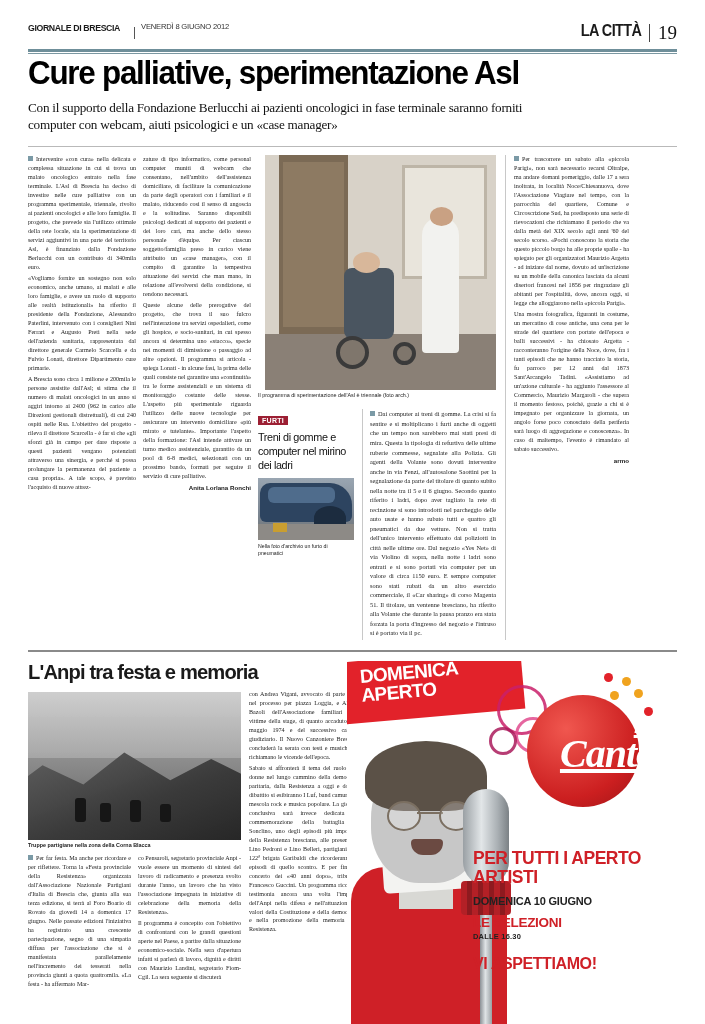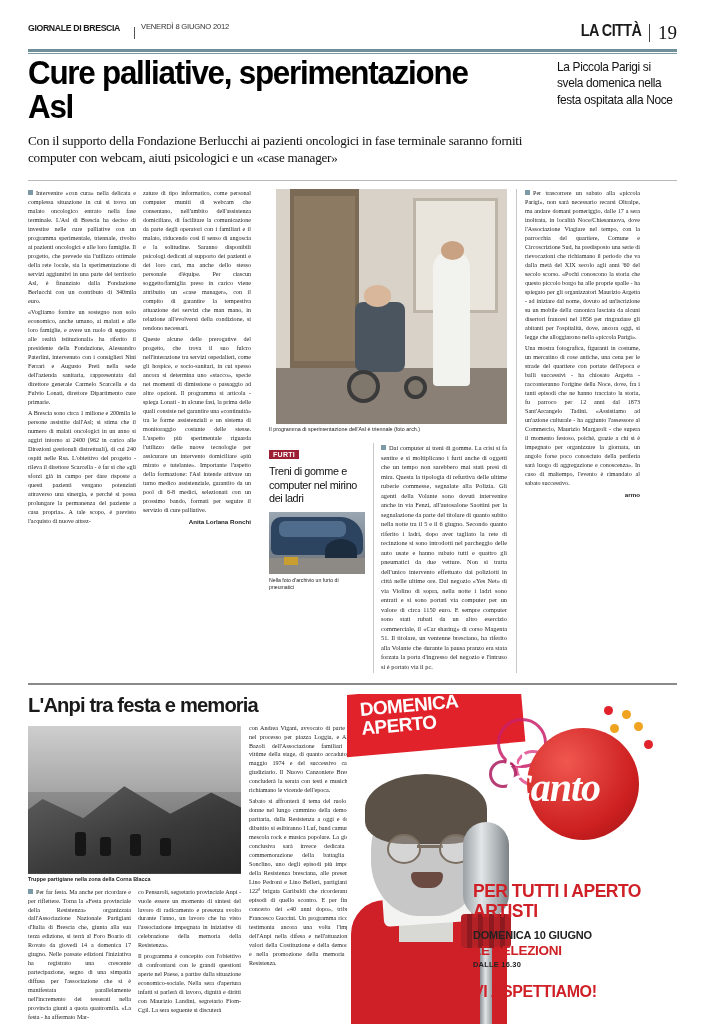--- a/index.html
+++ b/index.html
@@ -168,21 +168,21 @@
     font-family:"Liberation Sans", sans-serif;font-weight:bold;font-size:19px;
     line-height:1.0;letter-spacing:-0.6px;transform:rotate(-5deg);transform-origin:left top;
   }
   .adv-circle{
     position:absolute;right:38px;top:34px;width:112px;height:112px;border-radius:50%;
     background:radial-gradient(circle at 35% 30%,#f0574f,#cc1f20 65%,#9d1416);
   }
   .adv-logo{
     position:absolute;right:22px;top:48px;width:150px;color:#fff;
     font-family:"Liberation Serif", serif;font-style:italic;font-weight:bold;
-    line-height:.92;letter-spacing:-1px;text-align:left;
+    line-height:.92;letter-spacing:-1px;text-align:right;text-decoration:underline;
   }
   .adv-logo .l1{font-size:30px;display:block;}
   .adv-logo .l2{font-size:40px;display:block;}
   .swirl{position:absolute;border:3px solid #c9206a;border-radius:50%;opacity:.85;}
   .sw1{left:150px;top:24px;width:44px;height:44px;border-color:#c9206a;}
   .sw2{left:168px;top:56px;width:30px;height:30px;border-color:#e04b8e;}
   .sw3{left:142px;top:66px;width:22px;height:22px;border-color:#aa1b5c;}
   .note{position:absolute;width:9px;height:9px;border-radius:50%;background:#f0a31e;}
   .n1{right:46px;top:16px;} .n2{right:34px;top:28px;} .n3{right:58px;top:30px;}
   .n4{right:24px;top:46px;background:#e2222a;} .n5{right:64px;top:12px;background:#e2222a;}
@@ -202,21 +202,21 @@
   .mic{position:absolute;left:116px;top:128px;width:46px;height:280px;}
   .mic-head{position:absolute;left:0;top:0;width:46px;height:96px;border-radius:23px;
     background:linear-gradient(90deg,#9aa0a4,#e2e6e8 40%,#aab0b4 75%,#7b8185);}
   .mic-band{position:absolute;left:-2px;top:92px;width:50px;height:34px;
     background:repeating-linear-gradient(90deg,#b32026 0 6px,#8e1a1f 6px 11px);border-radius:4px;}
   .mic-stem{position:absolute;left:17px;top:126px;width:12px;height:154px;
     background:linear-gradient(90deg,#8b9095,#dfe3e5 45%,#9aa0a4);}
   .adv-text{position:absolute;right:14px;top:188px;width:190px;text-align:left;}
   .ad-l1{font-family:"Liberation Sans", sans-serif;font-weight:bold;font-size:17.5px;color:#cf2027;line-height:1.1;letter-spacing:-0.5px;}
   .ad-l2{font-family:"Liberation Sans", sans-serif;font-weight:bold;font-size:11px;color:#222;line-height:1.25;margin-top:8px;letter-spacing:-0.2px;}
-  .ad-l3{font-family:"Liberation Sans", sans-serif;font-weight:bold;font-size:13.5px;color:#cf2027;margin-top:0;letter-spacing:-0.3px;}
+  .ad-l3{font-family:"Liberation Sans", sans-serif;font-weight:bold;font-size:13.5px;color:#cf2027;margin-top:6px;letter-spacing:-0.3px;}
   .ad-l4{font-family:"Liberation Sans", sans-serif;font-weight:bold;font-size:7.5px;color:#222;margin-top:2px;letter-spacing:.2px;}
   .ad-l5{font-family:"Liberation Sans", sans-serif;font-weight:bold;font-size:16px;color:#cf2027;margin-top:14px;letter-spacing:-0.4px;}
 </style>
 </head>
 <body>
 
 <div class="page">
 
   <div class="masthead">
     <div class="mh-row">
@@ -230,23 +230,20 @@
     </div>
     <div class="mh-rule"></div>
     <div class="mh-rule-thin"></div>
   </div>
 
   <div class="lead">
     <div class="lead-main">
       <h1 class="headline">Cure palliative, sperimentazione Asl</h1>
       <p class="subhead">Con il supporto della Fondazione Berlucchi ai pazienti oncologici in fase terminale saranno forniti computer con webcam, aiuti psicologici e un «case manager»</p>
     </div>
-    <div class="lead-side">
-      <div class="side-title">La Piccola Parigi si svela domenica nella festa ospitata alla Noce</div>
-    </div>
   </div>
   <div class="lead-hr"></div>
 
   <div class="bodywrap">
 
     <div class="colA">
       <div class="bodytext">
         <p><span class="sq"></span><span>Intervenire «con cura» nella delicata e complessa situazione in cui si trova un malato oncologico entrato nella fase terminale. L'Asl di Brescia ha deciso di investire nelle cure palliative con un programma sperimentale, triennale, rivolto ai pazienti oncologici e alle loro famiglie. Il progetto, che prevede sia l'utilizzo ottimale della rete locale, sia la sperimentazione di servizi aggiuntivi in una parte del territorio Asl, è finanziato dalla Fondazione Berlucchi con un contributo di 340mila euro.</span></p>
         <p>«Vogliamo fornire un sostegno non solo economico, anche umano, ai malati e alle loro famiglie, e avere un ruolo di supporto alle realtà istituzionali» ha riferito il presidente della Fondazione, Alessandro Paterlini, intervenuto con i consiglieri Nini Ferrari e Augusto Preti nella sede dell'azienda sanitaria, rappresentata dal direttore generale Carmelo Scarcella e da Fulvio Lonati, direttore Dipartimento cure primarie.</p>
         <p>A Brescia sono circa 1 milione e 200mila le persone assistite dall'Asl; si stima che il numero di malati oncologici in un anno si aggiri intorno ai 2400 (962 in carico alle Direzioni gestionali distrettuali), di cui 240 ospiti nelle Rsa. L'obiettivo del progetto - rileva il direttore Scarcella - è far sì che «gli sforzi già in campo per dare risposte a questi pazienti vengano potenziati attraverso una sinergia, e perché si possa prolungare la permanenza del paziente a casa propria». A tale scopo, è previsto l'acquisto di nuove attrez-</p>
@@ -254,21 +251,21 @@
     </div>
 
     <div class="colB">
       <div class="bodytext">
         <p>zature di tipo informatico, come personal computer muniti di webcam che consentano, nell'ambito dell'assistenza domiciliare, di facilitare la comunicazione da parte degli operatori con i familiari e il malato, riducendo così il senso di angoscia e la solitudine. Saranno disponibili psicologi dedicati al supporto dei pazienti e dei loro cari, ma anche dello stesso personale d'équipe. Per ciascun soggetto/famiglia preso in carico viene attribuito un «case manager», con il compito di garantire la tempestiva attuazione dei servizi che man mano, in relazione all'evolversi della condizione, si rendono necessari.</p>
         <p>Queste alcune delle prerogative del progetto, che trova il suo fulcro nell'interazione tra servizi ospedalieri, come gli hospice, e socio-sanitari, in cui spesso ancora si determina uno «stacco», specie nei momenti di dimissione o passaggio ad altre opzioni. Il programma si articola - spiega Lonati - in alcune fasi, la prima delle quali consiste nel garantire una «continuità» tra le forme assistenziali e un sistema di monitoraggio costante delle stesse. L'aspetto più sperimentale riguarda l'utilizzo delle nuove tecnologie per assicurare un intervento domiciliare «più mirato e tutelante». Importante l'aspetto della formazione: l'Asl intende attivare un turno medico assistenziale, garantito da un pool di 6-8 medici, selezionati con un prossimo bando, formati per seguire il servizio di cure palliative.</p>
       </div>
       <div class="byline">Anita Lorlana Ronchi</div>
     </div>
 
-    <div style="width:238px;margin-left:18px;">
+    <div style="width:238px;margin-left:7px;">
 
       <div class="lead-photo">
         <div class="hs-wall"></div>
         <div class="hs-door"></div>
         <div class="hs-door2"></div>
         <div class="hs-win"></div>
         <div class="hs-floor"></div>
         <div class="hs-nurse"></div>
         <div class="hs-nurse-h"></div>
         <div class="hs-pat"></div>

